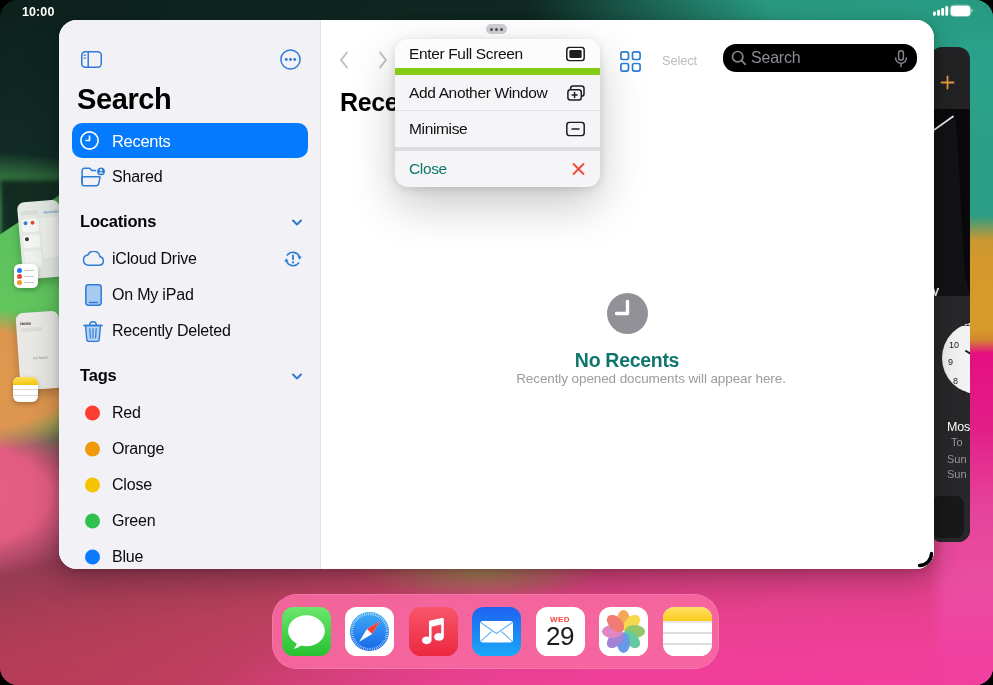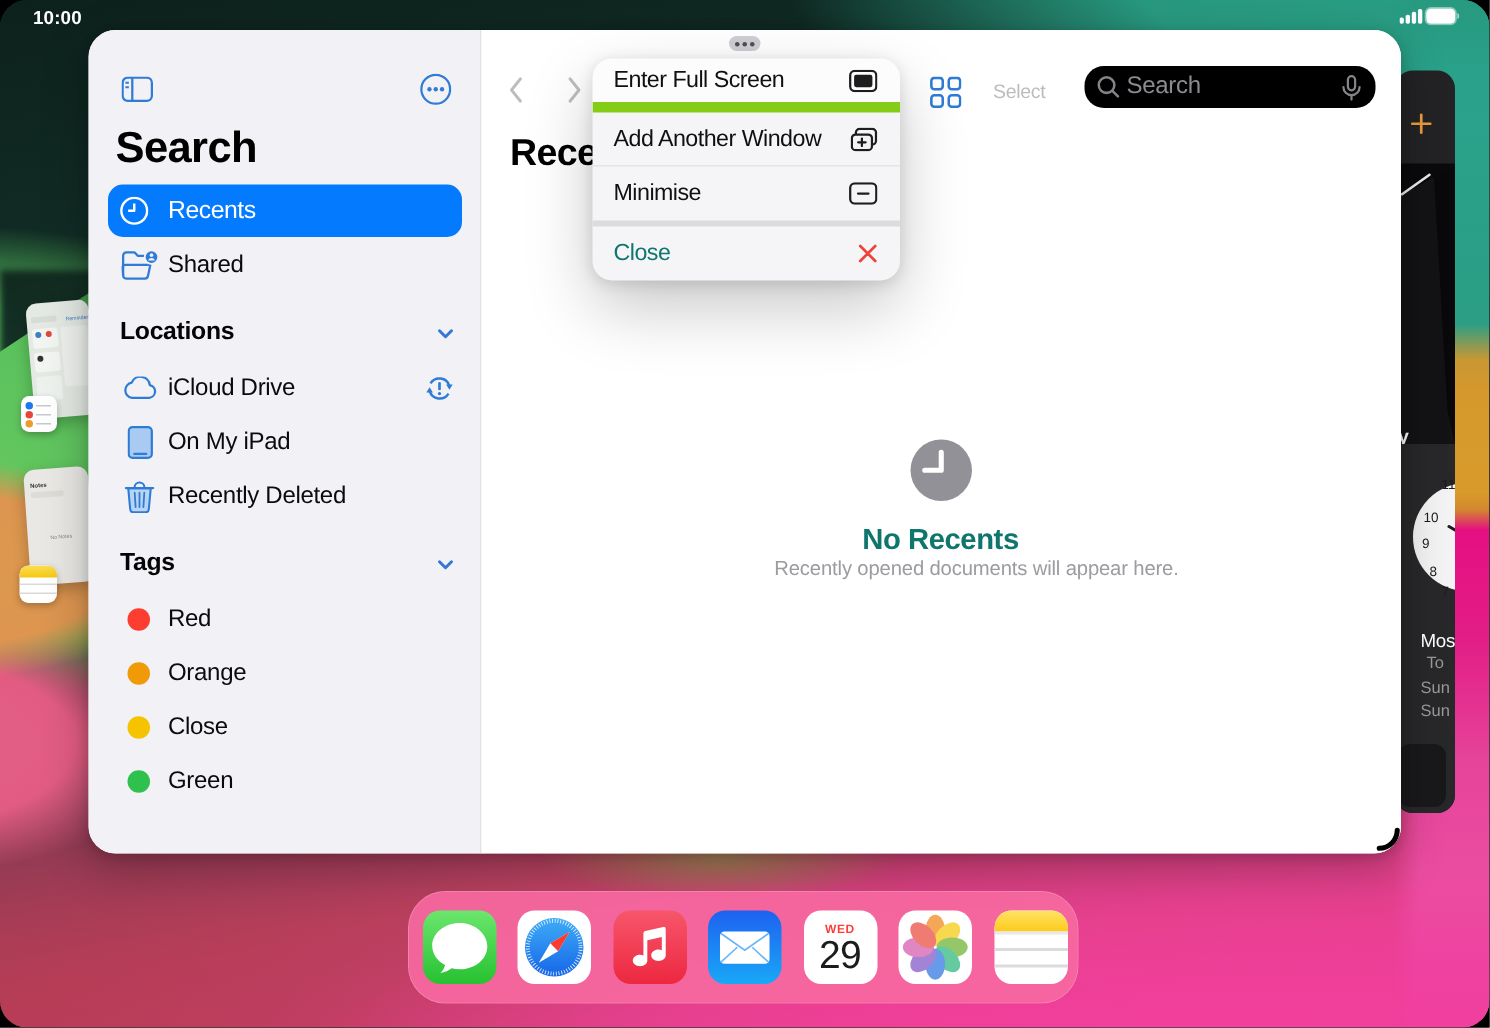--- a/index.html
+++ b/index.html
@@ -238,20 +238,24 @@
           <div class="tx">Orange</div>
         </div>
       <div class="srow" style="top:447px">
           <div class="dot" style="background:#f5c300"></div>
           <div class="tx">Close</div>
         </div>
       <div class="srow" style="top:483px">
           <div class="dot" style="background:#2fc14e"></div>
           <div class="tx">Green</div>
         </div>
+      <div class="srow" style="top:519px">
+          <div class="dot" style="background:#0a7bff"></div>
+          <div class="tx">Blue</div>
+        </div>
     </div>
     <div id="content">
 
       <svg style="position:absolute;left:18px;top:31px" width="10" height="18" viewBox="0 0 10 18">
         <path d="M8 1.5 L2 9 L8 16.5" fill="none" stroke="#bdbdc1" stroke-width="1.9" stroke-linecap="round" stroke-linejoin="round"></path>
       </svg>
       <svg style="position:absolute;left:57px;top:31px" width="10" height="18" viewBox="0 0 10 18">
         <path d="M2 1.5 L8 9 L2 16.5" fill="none" stroke="#bdbdc1" stroke-width="1.9" stroke-linecap="round" stroke-linejoin="round"></path>
       </svg>
       <div style="position:absolute;left:19px;top:68px;font-size:25px;font-weight:700;color:#000;letter-spacing:-.4px">Recents</div>

